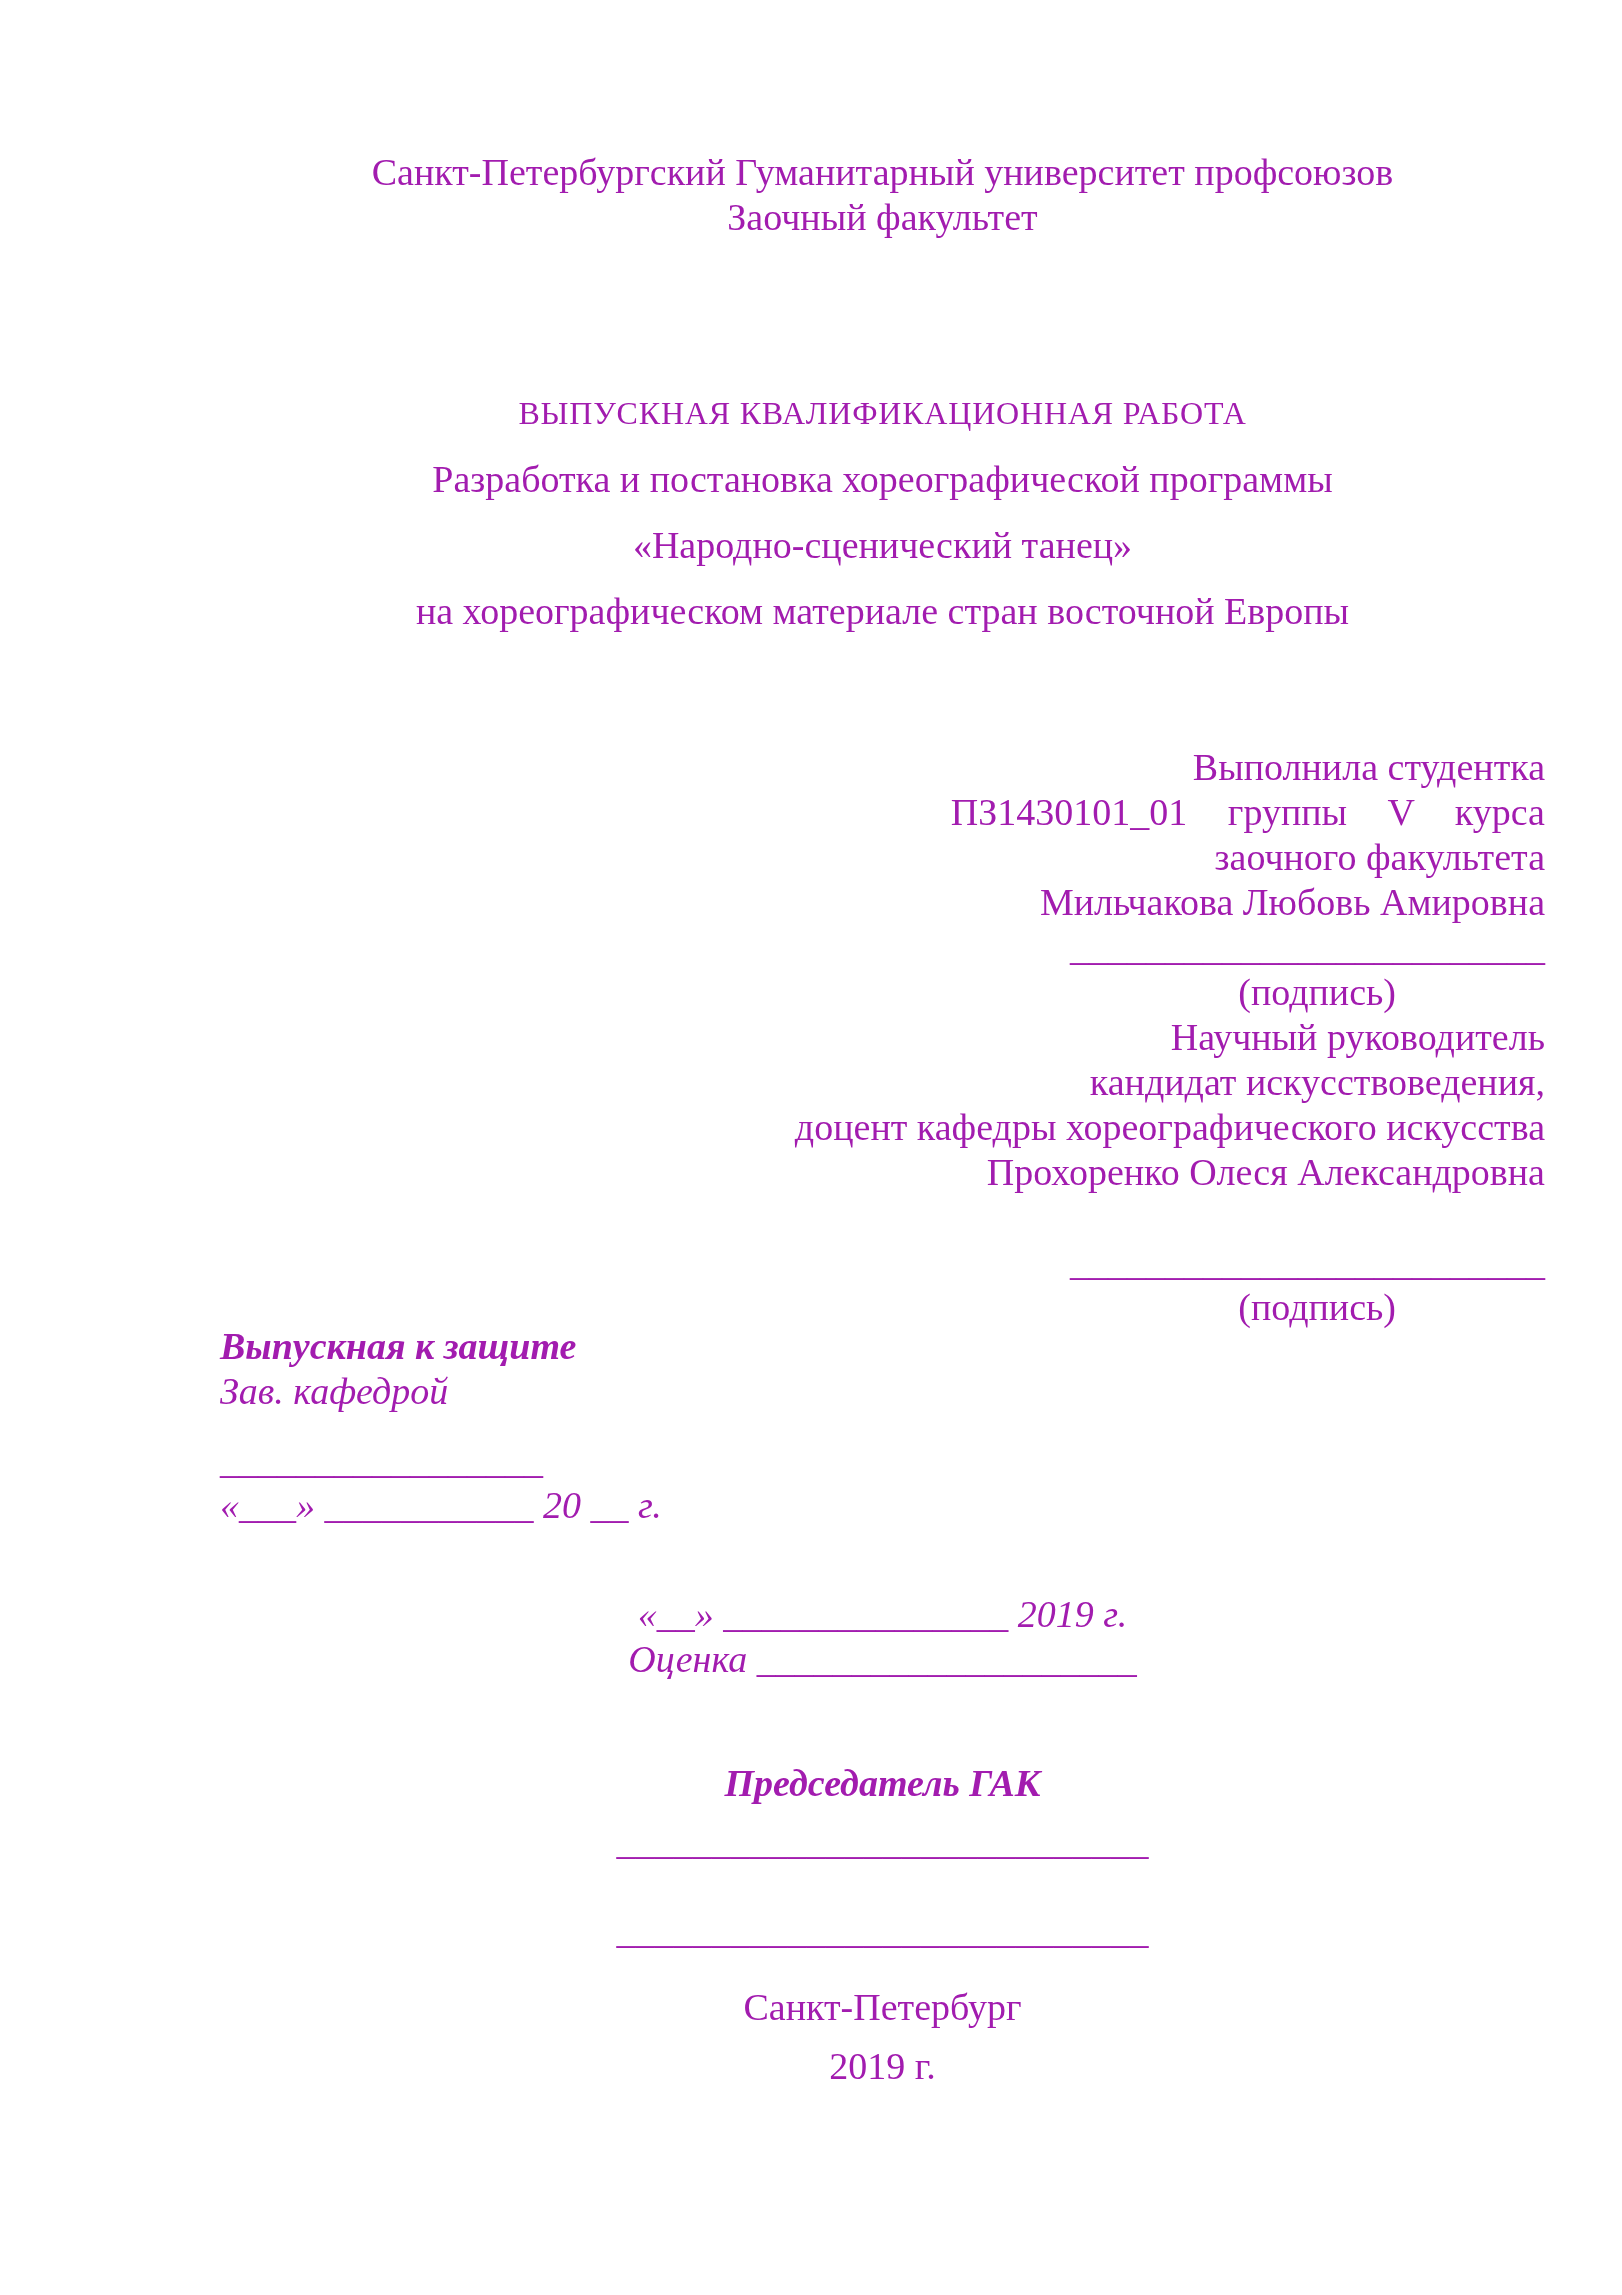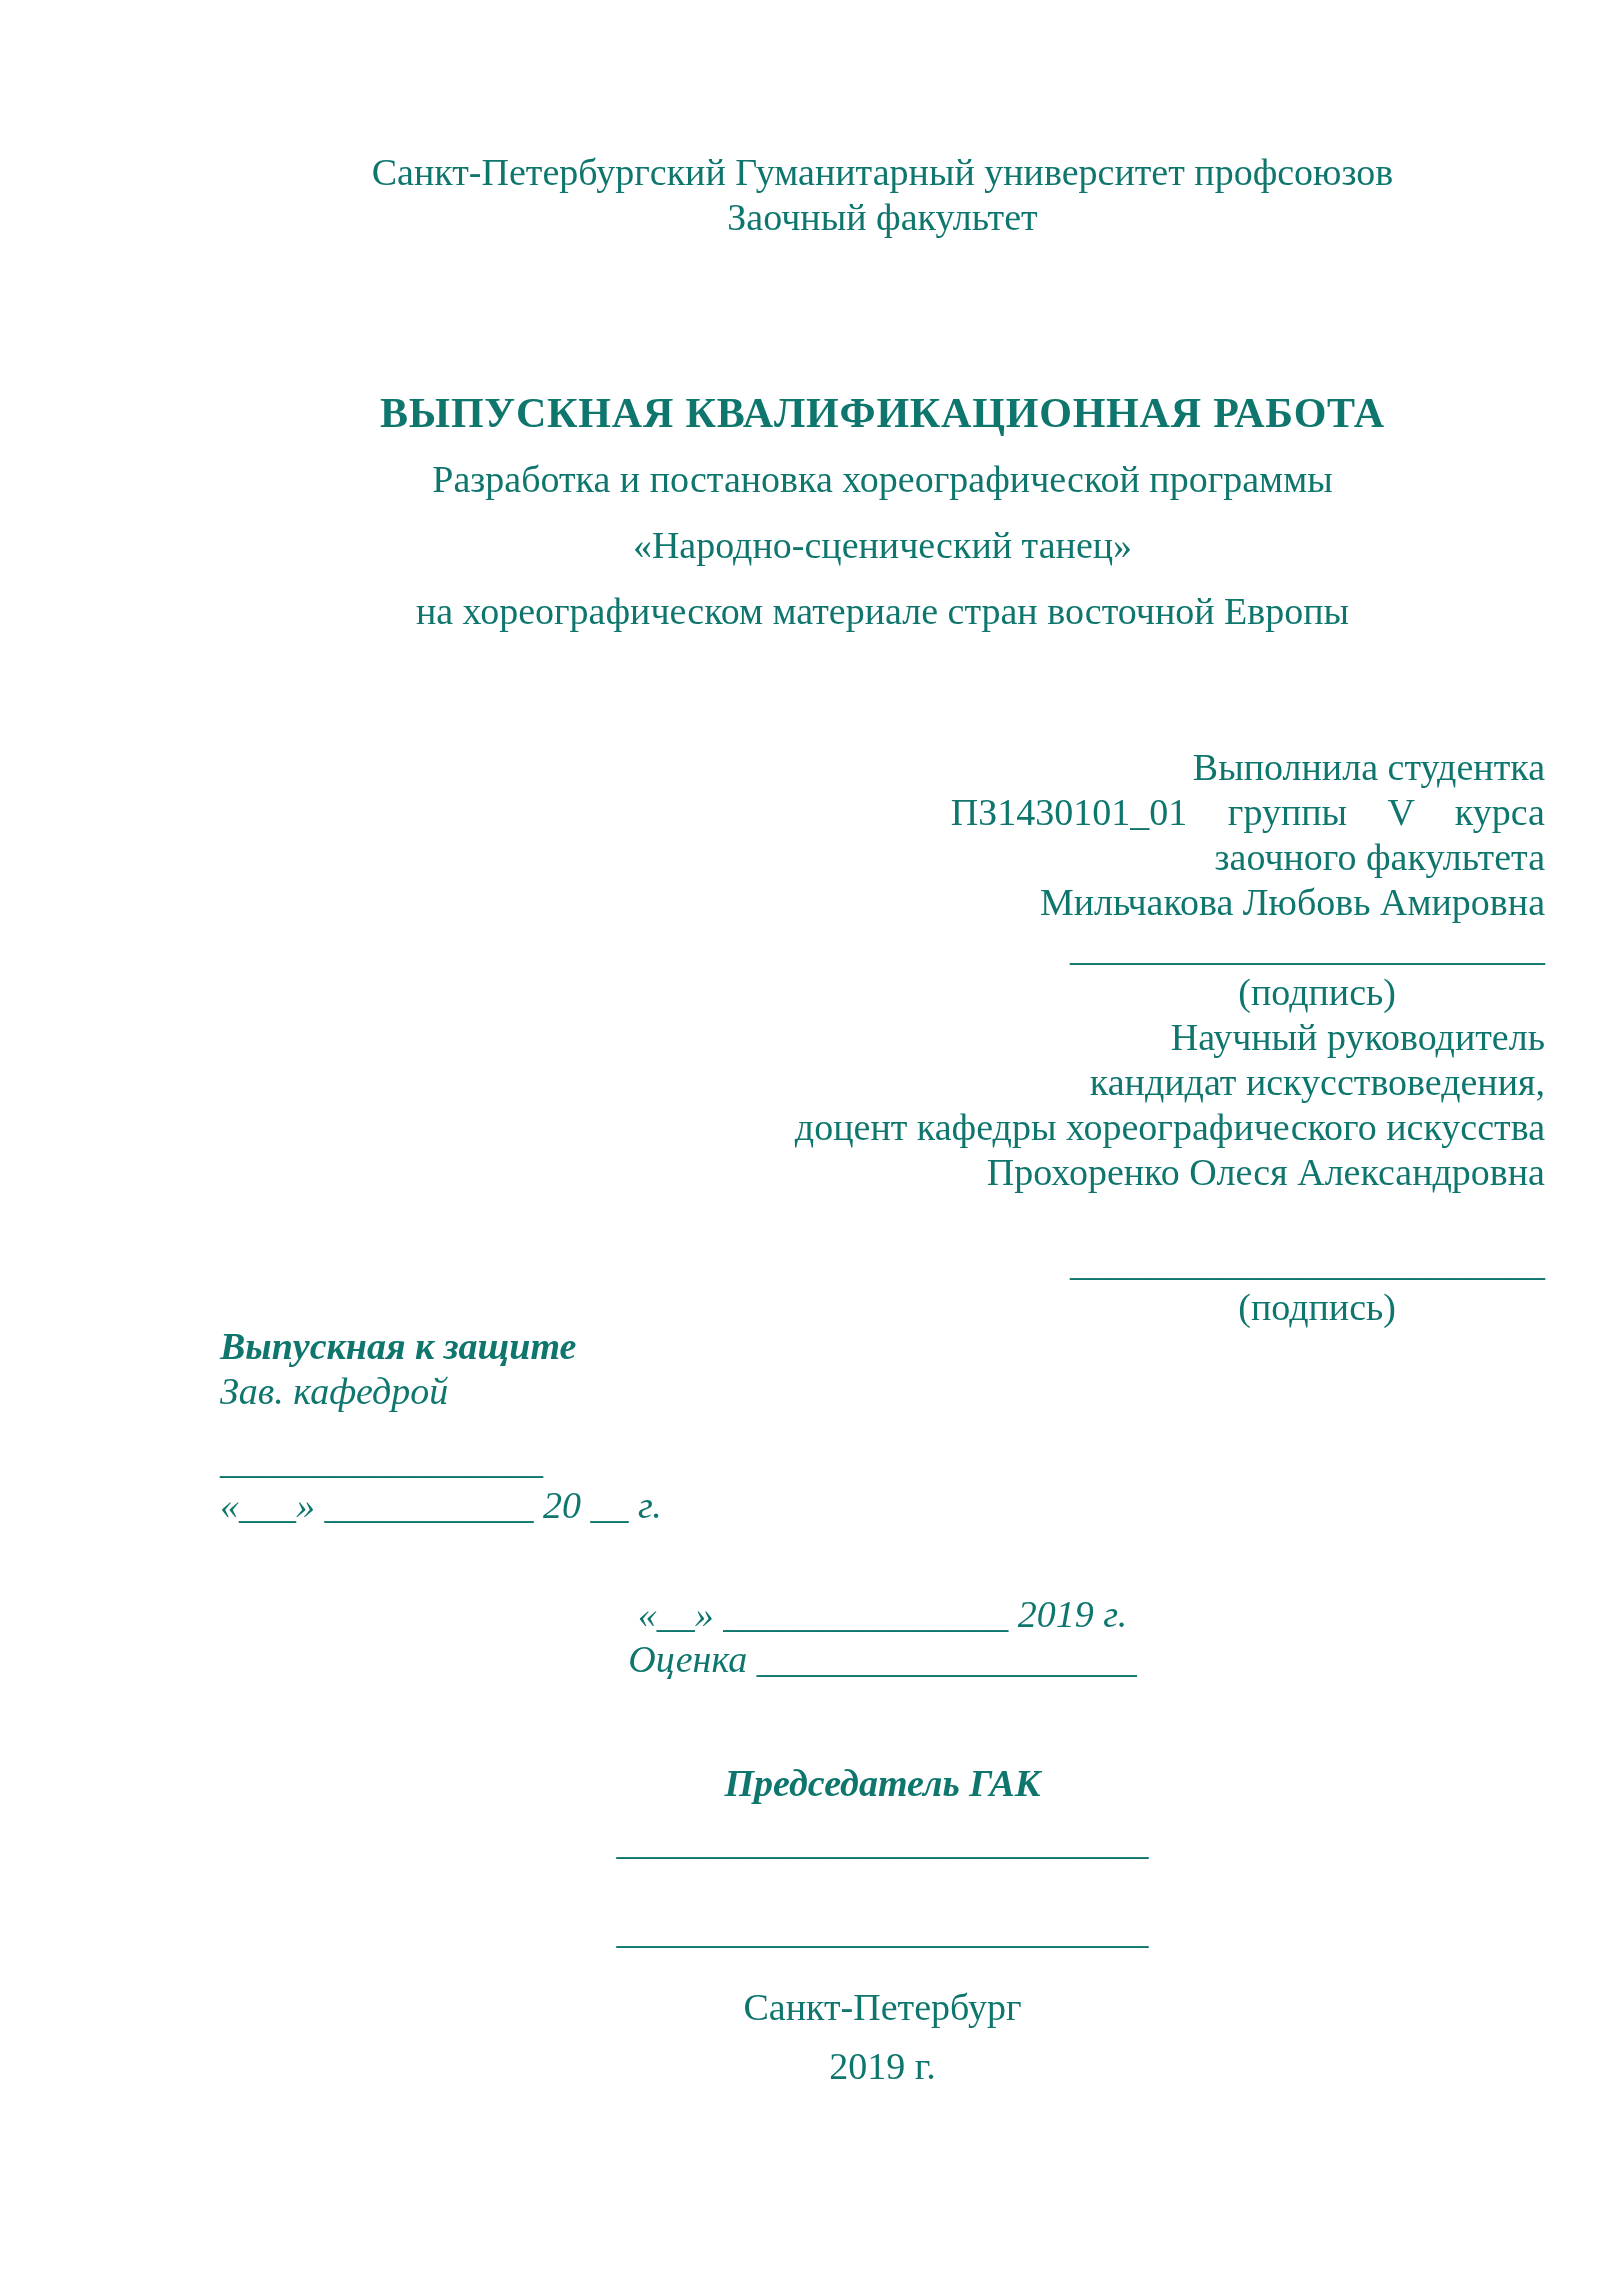--- a/index.html
+++ b/index.html
@@ -6,21 +6,21 @@
     margin: 0;
     padding: 0;
     background: #e8e8e8;
   }
   .page {
     position: relative;
     width: 1623px;
     height: 2295px;
     margin: 0 auto;
     background: #ffffff;
-    color: #0f766e;
+    color: #a21caf;
     font-family: "Liberation Serif", "DejaVu Serif", serif;
     font-size: 38px;
     line-height: 45px;
     overflow: hidden;
   }
   .block { position: absolute; }
   .line { white-space: pre; }
 
   
   .header {
@@ -28,22 +28,22 @@
     text-align: center;
   }
 
   
   .title-block {
     left: 220px; right: 78px; top: 380px;
     text-align: center;
     line-height: 66px;
   }
   .work-type {
-    font-weight: bold;
-    font-size: 42px;
+    font-weight: normal;
+    font-size: 32px;
     letter-spacing: 0.8px;
   }
 
   
   .performer-block {
     left: 220px; right: 78px; top: 736px;
     text-align: right;
     margin-top: 9px;
   }
   .spread { word-spacing: 31px; }

